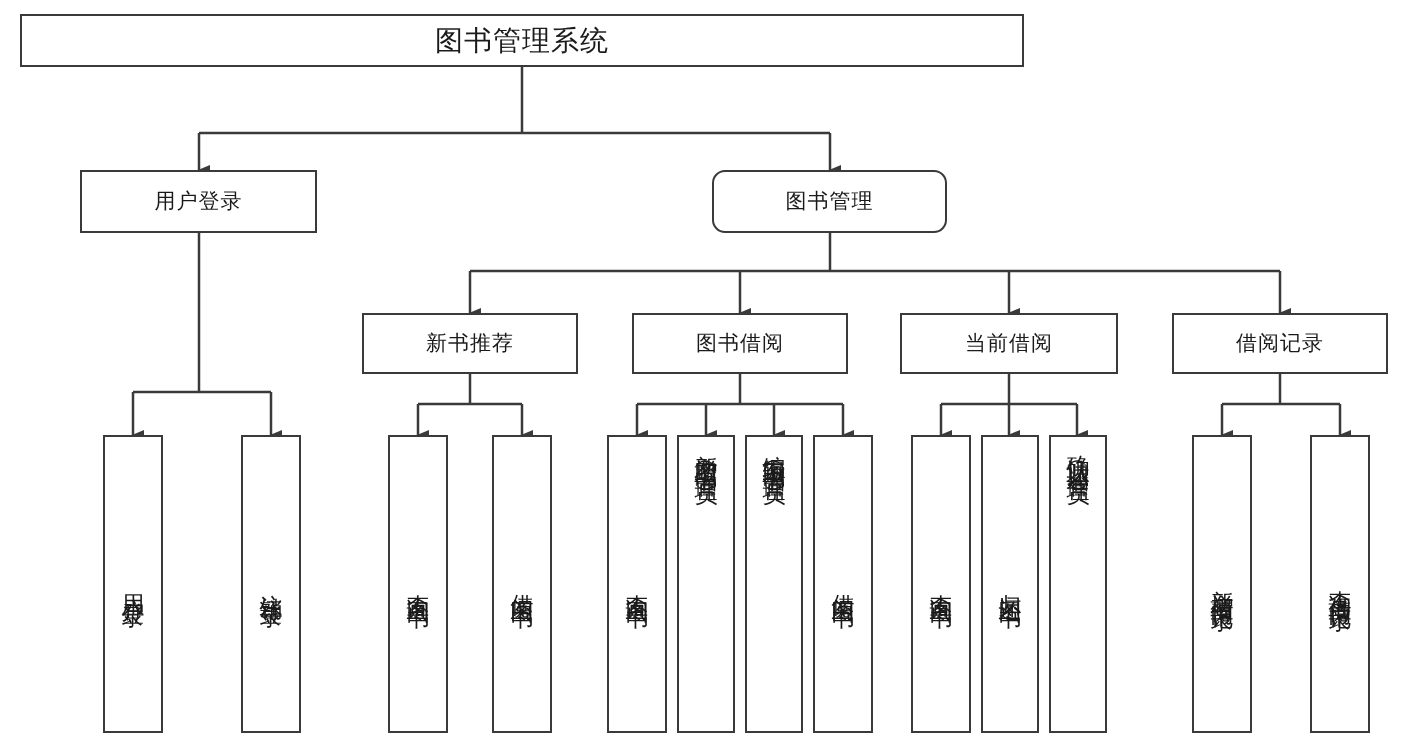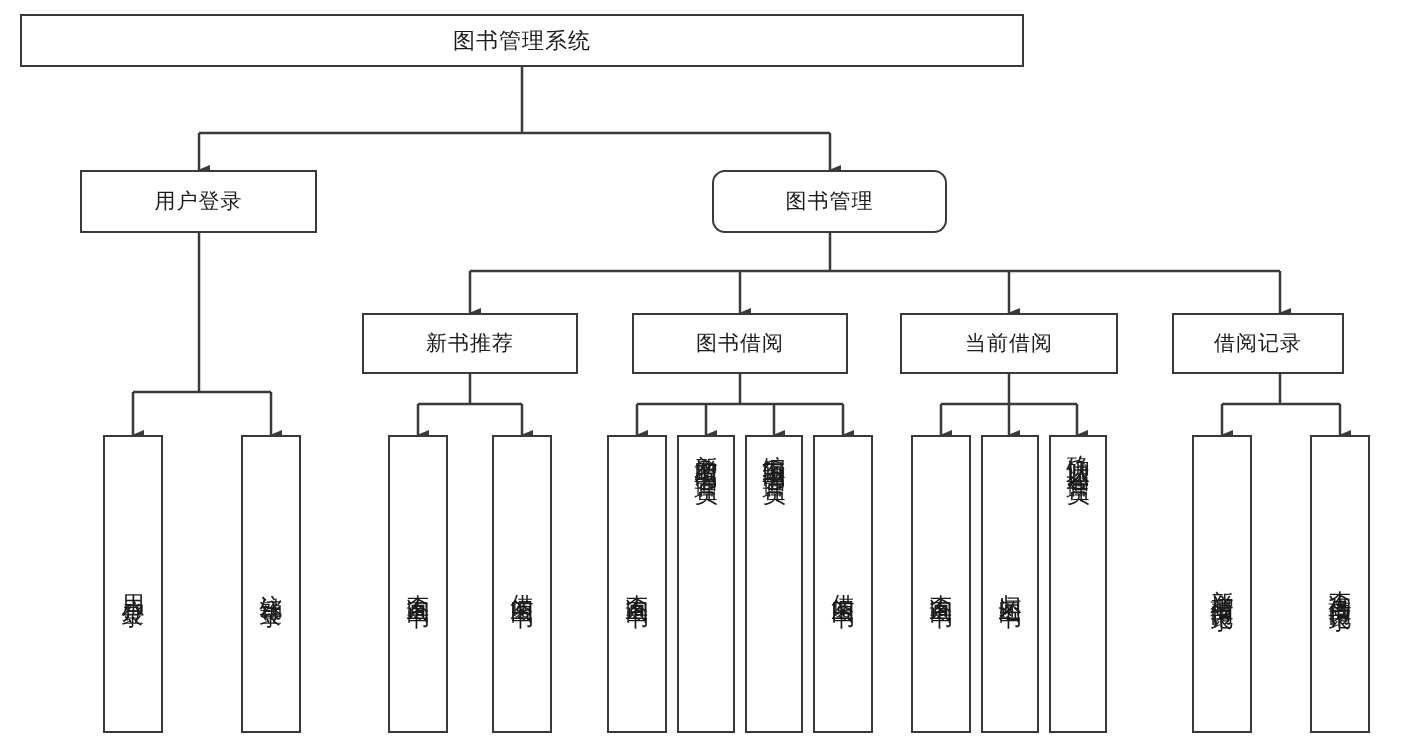--- a/index.html
+++ b/index.html
@@ -26,21 +26,21 @@
     text-align:center;
     line-height:1.18;
     color:#1a1a1a;
     white-space:pre-line;
   }
   
   .node.horiz .label{
     font-size:21px;
     letter-spacing:1px;
   }
-  .node.root .label{font-size:22px;}
+  .node.root .label{font-size:28px;}
 
   
   .node.vert{
     align-items:flex-start;
     padding-top:0;
   }
   .node.vert .label{
     writing-mode:vertical-rl;
     text-orientation:upright;
     font-size:23px;
@@ -134,21 +134,21 @@
   </div>
 
   <div class="node horiz" style="left:900px;top:313px;width:218px;height:61px;">
     <span class="label">当前借阅</span>
   </div>
 
   <div class="node horiz" style="left:632px;top:313px;width:216px;height:61px;">
     <span class="label">图书借阅</span>
   </div>
 
-  <div class="node horiz" style="left:1172px;top:313px;width:172px;height:61px;">
+  <div class="node horiz" style="left:1172px;top:313px;width:216px;height:61px;">
     <span class="label">借阅记录</span>
   </div>
 
   <div class="node vert mid" style="left:103px;top:435px;width:60px;height:298px;">
     <span class="label">用户登录</span>
   </div>
 
   <div class="node vert mid" style="left:241px;top:435px;width:60px;height:298px;">
     <span class="label">注销登录</span>
   </div>

